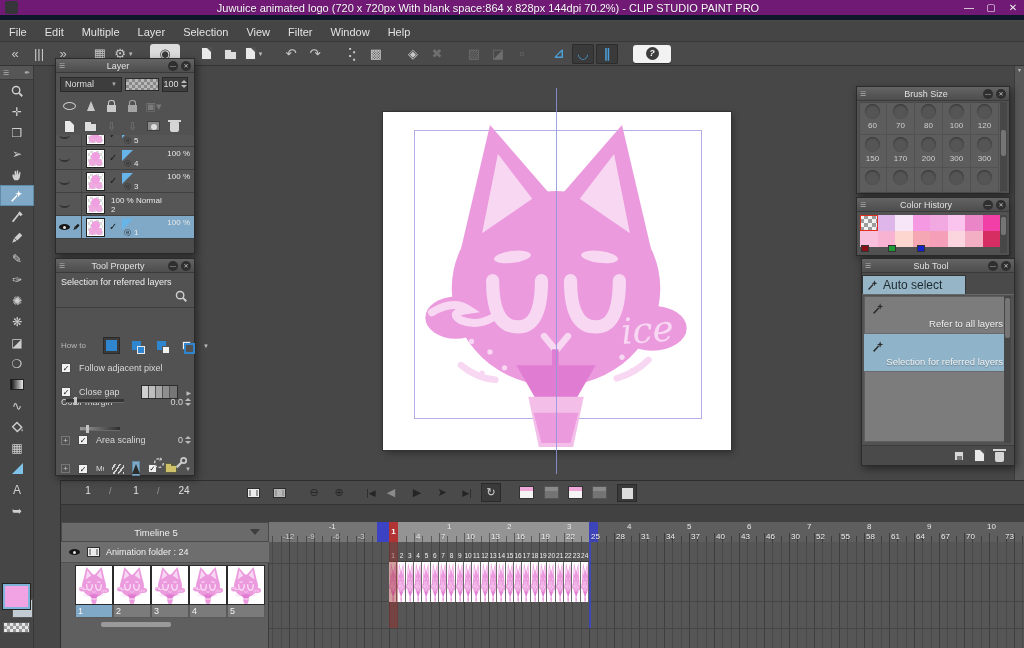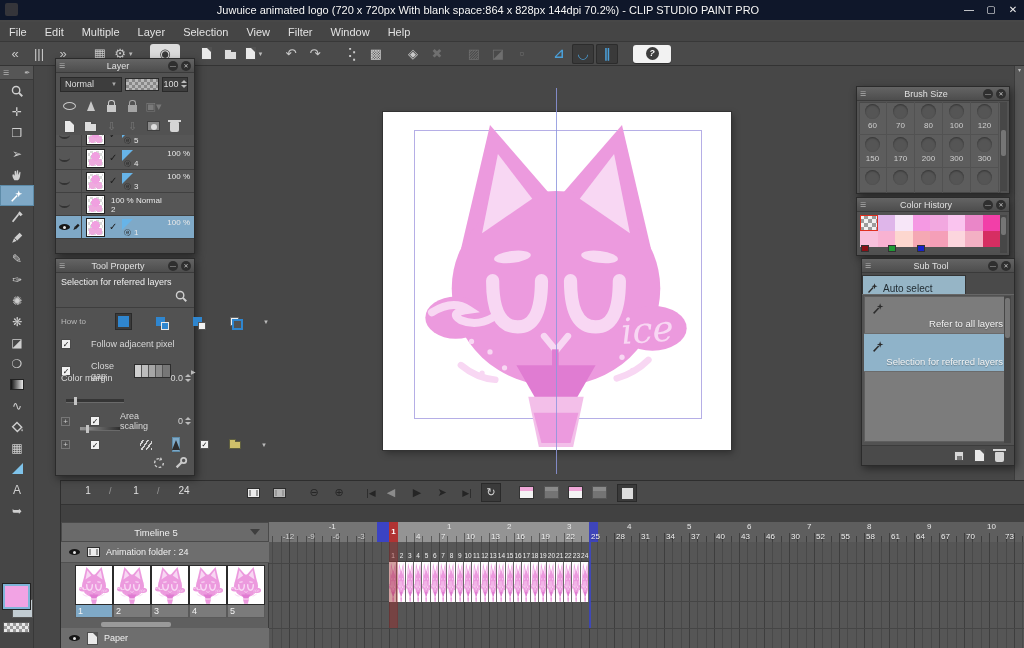--- a/index.html
+++ b/index.html
@@ -6,22 +6,22 @@
     --pink-main:#ec9ade; --pink-light:#f8d7f3; --pink-mid:#e07cd2; --pink-cup:#f3bfe9;
     --accent:#4a9fd8; --sel-blue:#7fa9c7;
   }
   *{margin:0;padding:0;box-sizing:border-box;}
   html,body{width:1024px;height:648px;overflow:hidden;}
   body{font-family:"Liberation Sans","DejaVu Sans",sans-serif;background:#474747;position:relative;
        -webkit-font-smoothing:antialiased;}
   #app{position:absolute;inset:0;width:1024px;height:648px;background:#474747;overflow:hidden;}
 
   
-  #titlebar{position:absolute;left:0;top:0;width:1024px;height:20px;background:#0f172a;
-    display:flex;align-items:center;border-bottom:1px solid #0f172a;}
+  #titlebar{position:absolute;left:0;top:0;width:1024px;height:20px;background:#701a75;
+    display:flex;align-items:center;border-bottom:5px solid #0f172a;}
   #app-icon{width:13px;height:13px;margin-left:5px;background:#35353a;border-radius:2px;}
   #title-text{flex:1;text-align:center;font-size:11px;color:#f6f6f6;text-shadow:0 1px 1px rgba(0,0,0,.25);
     white-space:nowrap;overflow:hidden;}
   .win-ctl{width:22px;font-size:10px;color:#f0f0f0;text-align:center;cursor:default;}
 
   
   #menubar{position:absolute;left:0;top:22px;width:1024px;height:20px;background:#454545;
     display:flex;align-items:center;border-bottom:1px solid #383838;}
   .menu-item{font-size:11px;color:#e2e2e2;padding:0 9px;line-height:20px;}
 
@@ -141,21 +141,21 @@
   .ic-film::before{content:"";position:absolute;left:1px;top:1px;bottom:1px;width:2px;background:#9a9a9a;}
   .ic-film::after{content:"";position:absolute;right:1px;top:1px;bottom:1px;width:2px;background:#9a9a9a;}
   .ic-disk{width:10px;height:10px;background:#d8d8d8;border:1px solid #4e4e4e;position:relative;}
   .ic-disk::after{content:"";position:absolute;left:2px;bottom:0;width:5px;height:4px;background:#777;}
 
   
   #tp-pal{left:55px;top:258px;width:140px;height:218px;}
   #tp-name{font-size:9px;color:#efefef;padding:4px 5px 2px;}
   #tp-search{position:absolute;right:6px;top:30px;}
   #tp-divider{position:absolute;left:0;top:48px;width:100%;border-top:1px solid #3e3e3e;}
-  .tp-row{position:absolute;left:5px;display:flex;align-items:center;gap:20px;color:#d8d8d8;font-size:9px;}
+  .tp-row{position:absolute;left:5px;display:flex;align-items:center;gap:8px;color:#d8d8d8;font-size:9px;margin-top:24px;}
   .cb{width:10px;height:10px;background:#f1f1f1;border:1px solid #4a4a4a;color:#111;font-size:8px;
     line-height:9px;text-align:center;flex:none;}
   .how-btn{width:17px;height:17px;display:flex;align-items:center;justify-content:center;position:relative;}
   .how-btn.pressed{background:#3b3b3b;box-shadow:inset 0 0 0 1px #2a2a2a;}
   .hb1{width:11px;height:11px;background:#2f86cf;}
   .hb2{width:9px;height:9px;background:#2f86cf;position:relative;}
   .hb2::after{content:"";position:absolute;right:-4px;bottom:-4px;width:6px;height:6px;background:#2f86cf;
     border:1px solid #e8e8e8;}
   .hb3{width:9px;height:9px;background:#2f86cf;position:relative;}
   .hb3::after{content:"";position:absolute;right:-4px;bottom:-4px;width:6px;height:6px;background:#f2f2f2;
@@ -193,22 +193,22 @@
   #ch-pal{left:856px;top:197px;width:154px;height:59px;}
   #ch-grid{position:absolute;left:3px;top:17px;display:flex;flex-wrap:wrap;width:141px;}
   .ch-sw{width:17.5px;height:16px;}
   .ch-sw.transparent{background:repeating-conic-gradient(#9c9c9c 0 25%,#f2f2f2 0 50%);background-size:8px 8px;}
   .ch-sw.selected{outline:1.5px solid #e03020;outline-offset:-1px;z-index:2;}
   .ch-chip{position:absolute;width:8px;height:7px;bottom:3px;border:1px solid #333;}
 
   
   #st-pal{left:861px;top:258px;width:154px;height:208px;}
   #st-tabs{height:22px;background:#4a4a4a;display:flex;align-items:flex-end;border-bottom:1px solid #666;}
-  #st-tab{width:104px;height:19px;background:#96b5c6;color:#1f2a30;font-size:10px;display:flex;
-    align-items:flex-end;gap:4px;padding:0 4px;border:1px solid #333;border-bottom:none;}
+  #st-tab{width:104px;height:19px;background:#96b5c6;color:#1f2a30;font-size:12px;display:flex;
+    align-items:center;gap:4px;padding:0 4px;border:1px solid #333;border-bottom:none;}
   #st-list{position:absolute;left:2px;top:37px;width:144px;height:146px;background:#7c7c7c;
     box-shadow:inset 0 0 0 1px #5e5e5e;}
   .st-row{position:relative;height:38px;border-bottom:1px solid #6b6b6b;}
   .st-row.selected{background:#8fb3c9;}
   .st-row .wand{position:absolute;left:4px;top:3px;}
   .st-row .st-label{position:absolute;right:5px;bottom:4px;font-size:9.5px;color:#f2f2f2;
     text-shadow:0 1px 1px rgba(0,0,0,.3);}
   #st-foot{position:absolute;left:0;bottom:0;width:100%;height:20px;background:#4a4a4a;
     display:flex;align-items:center;justify-content:flex-end;gap:10px;padding:0 10px;border-top:1px solid #3c3c3c;}
 
@@ -1233,21 +1233,16 @@
             <div class="tk-n">4</div>
           </div>
           <div class="tk-cell">
             <div class="tk-img"><svg width="36" height="38" viewBox="0 0 200 250">
                 <use href="#cat"></use>
               </svg></div>
             <div class="tk-n">5</div>
           </div>
         </div>
       <div id="trk-scroll"></div>
-      <div class="trk-row" style="top:86px;">
-        <i class="ic-eye"></i>
-        <i class="ic-page"></i>
-        <span class="trk-label">Paper</span>
-      </div>
     </div>
   </div>
 
 </div>
 
 </body></html>

